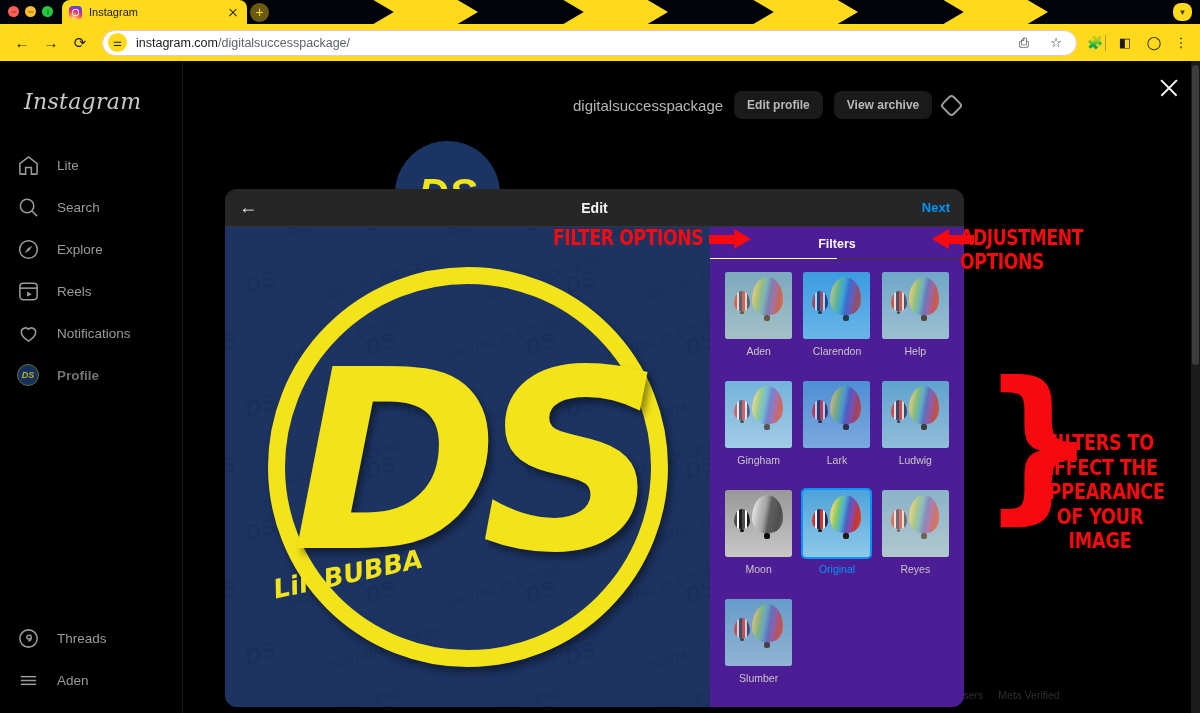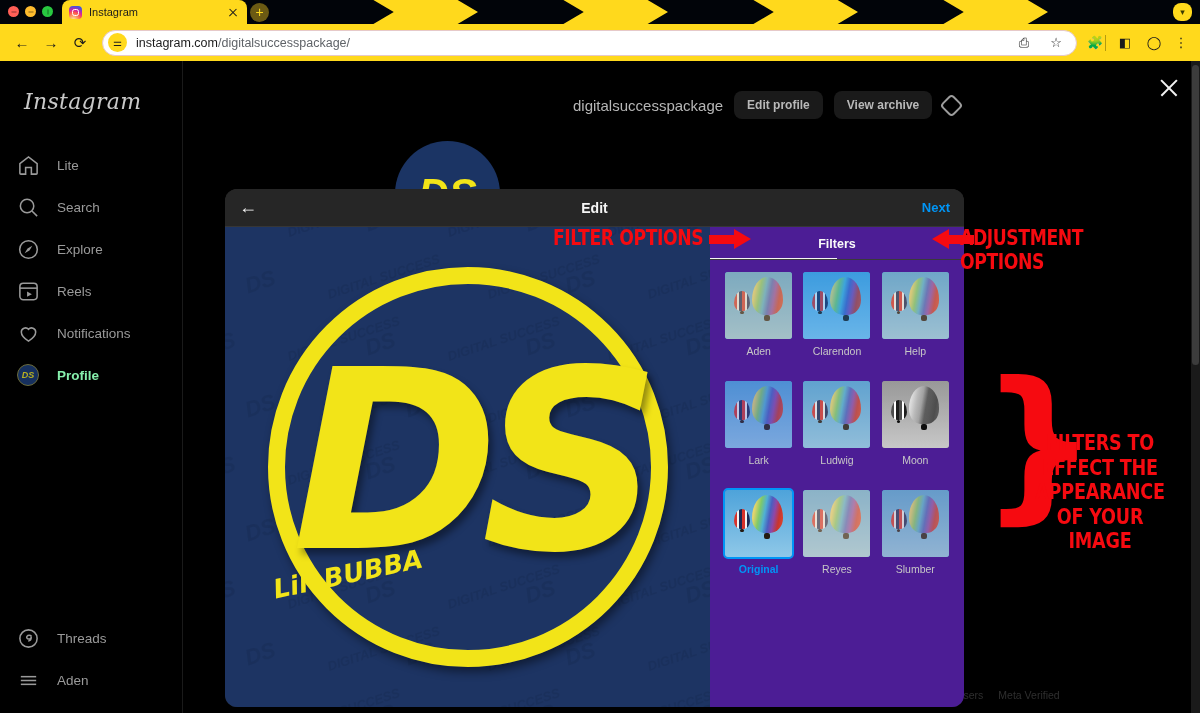--- a/index.html
+++ b/index.html
@@ -65,21 +65,21 @@
 
   .sidebar { position:absolute; left:0; top:0; width:183px; height:652px; background:#000;
      border-right:1px solid #1a1a1a; padding:14px 12px 0 12px; }
   .ig-logo { font-family:"DejaVu Serif", serif; font-style:italic; font-size:22px; color:#c9c9c9;
      padding:14px 0 0 12px; letter-spacing:.3px; }
   .nav-list { margin-top:30px; }
   .nav-item { display:flex; align-items:center; height:42px; padding-left:3px; border-radius:20px; }
   .nav-ico { width:26px; height:26px; flex:none; display:flex; align-items:center; justify-content:center; }
   .nav-ico svg { width:23px; height:23px; stroke:#9a9a9a; fill:none; stroke-width:1.6; }
   .nav-label { font-size:13.5px; color:#9a9a9a; margin-left:16px; }
-  .nav-item.active .nav-label { color:#86efac; font-weight:bold; }
+  .nav-item.active .nav-label { color:#737373; font-weight:bold; }
   .avatar-ds { width:22px; height:22px; border-radius:50%; background:#16305e;
      border:1px solid #6b6b3a; display:flex; align-items:center; justify-content:center;
      font-size:9px; font-weight:bold; color:#b8b022; font-style:italic; }
   .nav-bottom { position:absolute; left:12px; bottom:12px; width:159px; }
 
   .profile-header { position:absolute; left:183px; top:0; right:0; height:72px; }
   .ph-inner { position:absolute; left:390px; top:30px; display:flex; align-items:center; gap:11px; }
   .ph-name { font-size:15px; color:#b6b6b6; }
   .ph-btn { background:#1a1a1a; color:#b9b9b9; font-size:12px; font-weight:bold;
      padding:7px 13px; border-radius:8px; }
@@ -140,21 +140,21 @@
   .tab-underline { position:absolute; bottom:0; left:0; width:50%; height:1.6px; background:#f5f5f5; }
   .tabs-row::after { content:""; position:absolute; bottom:0; left:0; right:0; height:1px; background:#3a3a3a; }
 
   .grid { flex:1; display:grid; grid-template-columns:repeat(3,1fr);
      gap:24px 9px; padding:12px 14px; align-content:start; overflow:hidden; }
   .fcell { display:flex; flex-direction:column; align-items:center; }
   .fthumb { width:67px; height:67px; border-radius:3px; overflow:hidden; position:relative;
      background:#4a90c4; }
   .fcell.selected .fthumb { outline:2px solid #0095F6; outline-offset:0px; }
   .flabel { font-size:10.5px; color:#c7c7c7; margin-top:6px; }
-  .fcell.selected .flabel { color:#0095F6; font-weight:bold; }
+  .fcell.selected .flabel { color:#0095F6; font-weight:normal; }
 
   
   .sky { position:absolute; inset:0; background:linear-gradient(#4ea3da, #8fc8e8); }
   .bal-big { position:absolute; left:40%; top:8%; width:46%; height:56%;
      border-radius:50% 50% 42% 42%/60% 60% 40% 40%;
      background: linear-gradient(100deg,#f2e08a 0%,#e0d36a 14%,#7ec96a 28%,#4fb0d4 42%,
         #4a5fc0 56%,#8e47a8 68%,#c8352f 82%,#e04a2a 100%); }
   .bal-big::after{ content:""; position:absolute; left:40%; bottom:-16%; width:20%; height:15%;
      background:#241a12; border-radius:2px; }
   .bal-sm { position:absolute; left:13%; top:28%; width:24%; height:30%;
@@ -461,20 +461,29 @@
                 <span class="bal-big"></span>
                 <span class="tint" style="background: rgba(190, 175, 160, 0.3);"></span>
               </div>
               <span class="flabel">Help</span>
             </div>
             <div class="fcell">
               <div class="fthumb">
                 <span class="sky"></span>
                 <span class="bal-sm"></span>
                 <span class="bal-big"></span>
+                <span class="tint" style="background: rgba(200, 210, 225, 0.32);"></span>
+              </div>
+              <span class="flabel">Gingham</span>
+            </div>
+            <div class="fcell">
+              <div class="fthumb">
+                <span class="sky"></span>
+                <span class="bal-sm"></span>
+                <span class="bal-big"></span>
                 <span class="tint" style="background: rgba(80, 95, 200, 0.3);"></span>
               </div>
               <span class="flabel">Lark</span>
             </div>
             <div class="fcell">
               <div class="fthumb">
                 <span class="sky"></span>
                 <span class="bal-sm"></span>
                 <span class="bal-big"></span>
                 <span class="tint" style="background: rgba(150, 160, 175, 0.25);"></span>

